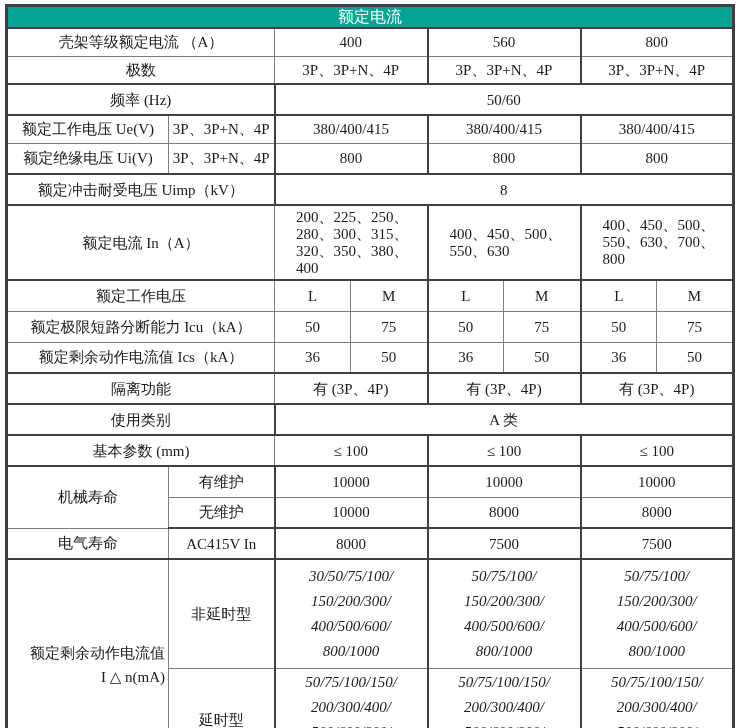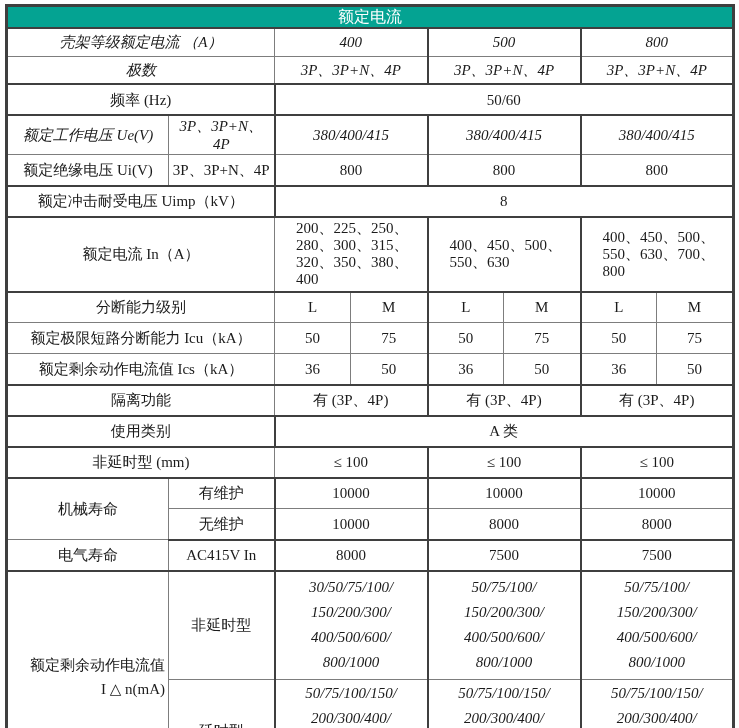--- a/index.html
+++ b/index.html
@@ -41,21 +41,21 @@
     background:var(--accent);
     color:var(--header-text);
     font-size:16px;
     border-bottom:2px solid var(--border-dark);
   }
   tr.tB > td{border-bottom:2px solid var(--border-dark);}
   td.sep{border-right:2px solid var(--border-dark);}
   td.left{text-align:left;padding-left:21px;line-height:17px;}
   td.tall{line-height:25px;font-style:italic;}
   td.lblml{line-height:24px;text-align:right;}
-  tr.h22{height:22px;} tr.h27{height:31px;margin-top:23px;} tr.h28{height:28px;font-style:italic;}
+  tr.h22{height:22px;} tr.h27{height:31px;margin-top:23px;} tr.h28{height:28px;}
   tr.h75{height:75px;} tr.h109{height:109px;} tr.h101{height:101px;}
   .footer-bar{
     width:733px;height:6px;margin-left:0;
     background:var(--accent);
   }
 </style>
 </head>
 <body>
 
 <div class="page">
@@ -72,21 +72,21 @@
     </colgroup>
 
     <tbody>
         <tr class="hdr h22">
       <td colspan="8">额定电流</td>
     </tr>
 
     <tr class="h28">
       <td colspan="2">壳架等级额定电流 （A）</td>
       <td colspan="2" class="sep">400</td>
-      <td colspan="2" class="sep">500</td>
+      <td colspan="2" class="sep">560</td>
       <td colspan="2">800</td>
     </tr>
 
     <tr class="h28 tB">
       <td colspan="2">极数</td>
       <td colspan="2" class="sep">3P、3P+N、4P</td>
       <td colspan="2" class="sep">3P、3P+N、4P</td>
       <td colspan="2">3P、3P+N、4P</td>
     </tr>
 
@@ -123,21 +123,21 @@
 320、350、380、
 400</td>
       <td colspan="2" class="sep left">400、450、500、
 550、630</td>
       <td colspan="2" class="left">400、450、500、
 550、630、700、
 800</td>
     </tr>
 
     <tr class="h27">
-      <td colspan="2">分断能力级别</td>
+      <td colspan="2">额定工作电压</td>
       <td>L</td>
       <td class="sep">M</td>
       <td>L</td>
       <td class="sep">M</td>
       <td>L</td>
       <td>M</td>
     </tr>
 
     <tr class="h27">
       <td colspan="2">额定极限短路分断能力 Icu（kA）</td>
@@ -165,21 +165,21 @@
       <td colspan="2" class="sep">有 (3P、4P)</td>
       <td colspan="2">有 (3P、4P)</td>
     </tr>
 
     <tr class="h27 tB">
       <td colspan="2" class="sep">使用类别</td>
       <td colspan="6">A 类</td>
     </tr>
 
     <tr class="h27 tB">
-      <td colspan="2">非延时型 (mm)</td>
+      <td colspan="2">基本参数 (mm)</td>
       <td colspan="2" class="sep">≤ 100</td>
       <td colspan="2" class="sep">≤ 100</td>
       <td colspan="2">≤ 100</td>
     </tr>
 
     <tr class="h27">
       <td rowspan="2">机械寿命</td>
       <td class="sep">有维护</td>
       <td colspan="2" class="sep">10000</td>
       <td colspan="2" class="sep">10000</td>

